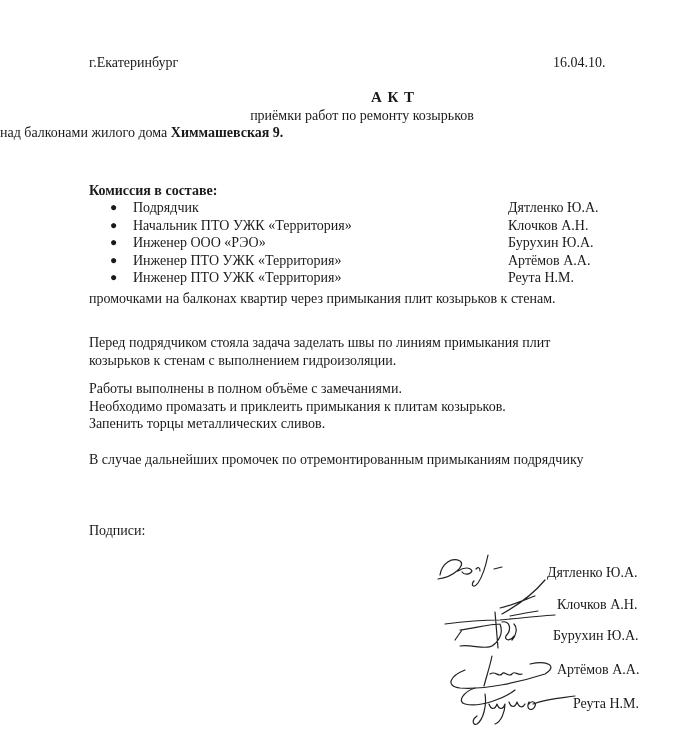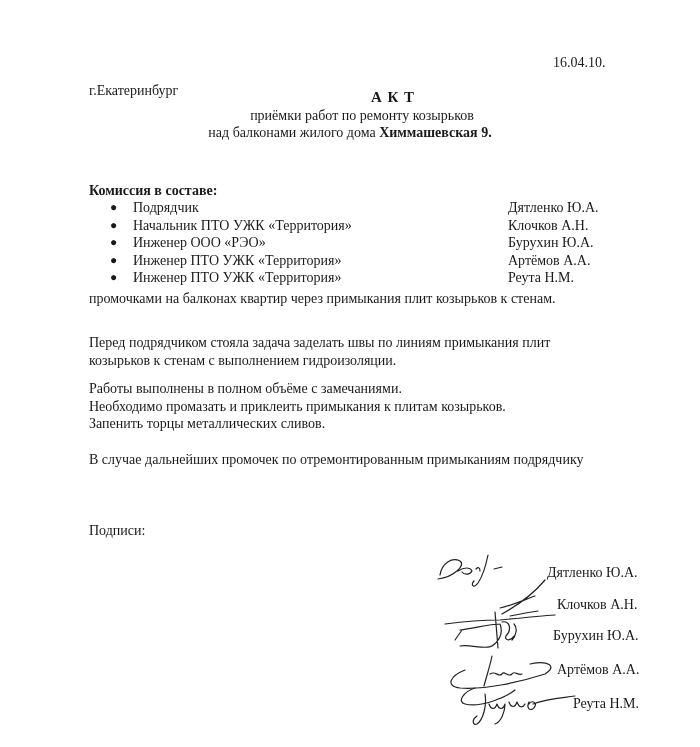--- a/index.html
+++ b/index.html
@@ -1,23 +1,23 @@
 <!DOCTYPE html>
 <html><head>
 <meta charset="utf-8">
 <style>
   html, body { margin:0; padding:0; background:#ffffff; }
   body { width:700px; height:747px; position:relative; overflow:hidden;
          font-family:"Liberation Serif", "DejaVu Serif", serif; color:#1a1a1a; font-size:14px; }
   .abs { position:absolute; white-space:nowrap; }
-  .city { left:89px; top:55px;margin-top:28px; }
+  .city { left:89px; top:55px; }
   .date { left:553px; top:55px; }
   .title { left:0; width:700px; top:89px; text-align:center; font-weight:bold; font-size:15px; letter-spacing:1px;margin-left:43px; }
   .sub1 { left:12px; width:700px; top:108px; text-align:center; }
-  .sub2 { left:0; width:700px; top:125px; text-align:center; }
+  .sub2 { left:0; width:700px; top:125px; text-align:left; }
   .sub2 b { font-weight:bold; }
   .commission { left:89px; top:183px; font-weight:bold;text-align:right; }
   .members { position:absolute; left:110px; top:200px; width:520px; }
   .member { position:relative; height:17.6px; }
   .bullet { position:absolute; left:0; top:0; font-size:12px; }
   .role { position:absolute; left:23px; top:0; white-space:nowrap; }
   .mname { position:absolute; left:398px; top:0; white-space:nowrap; }
   .para { position:absolute; left:89px; width:512px; line-height:17.5px; text-align:justify; text-align-last:left; }
   .p1 { top:290px; }
   .p2 { top:334px; }

